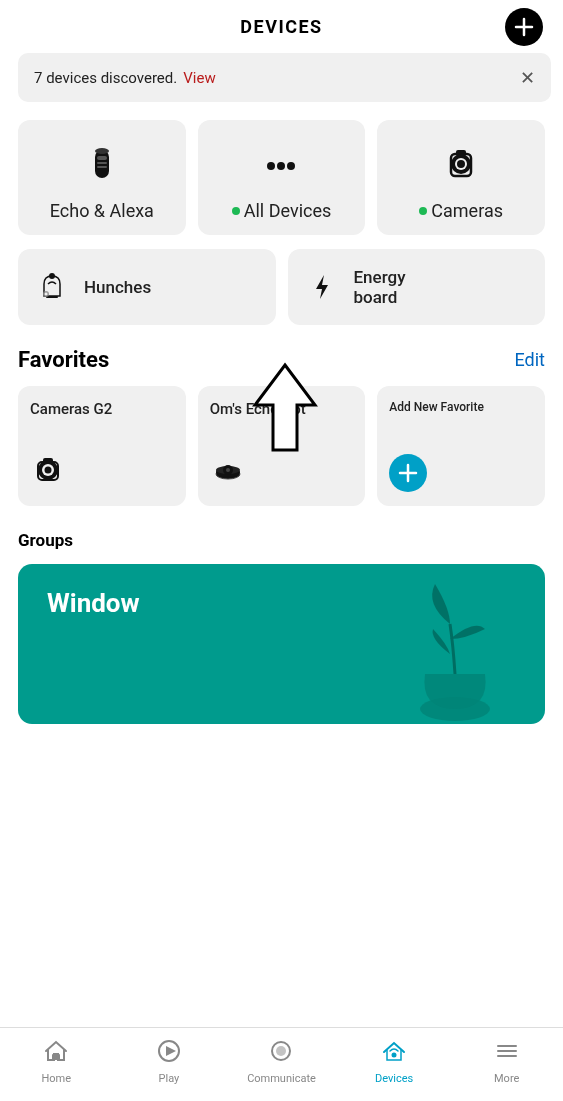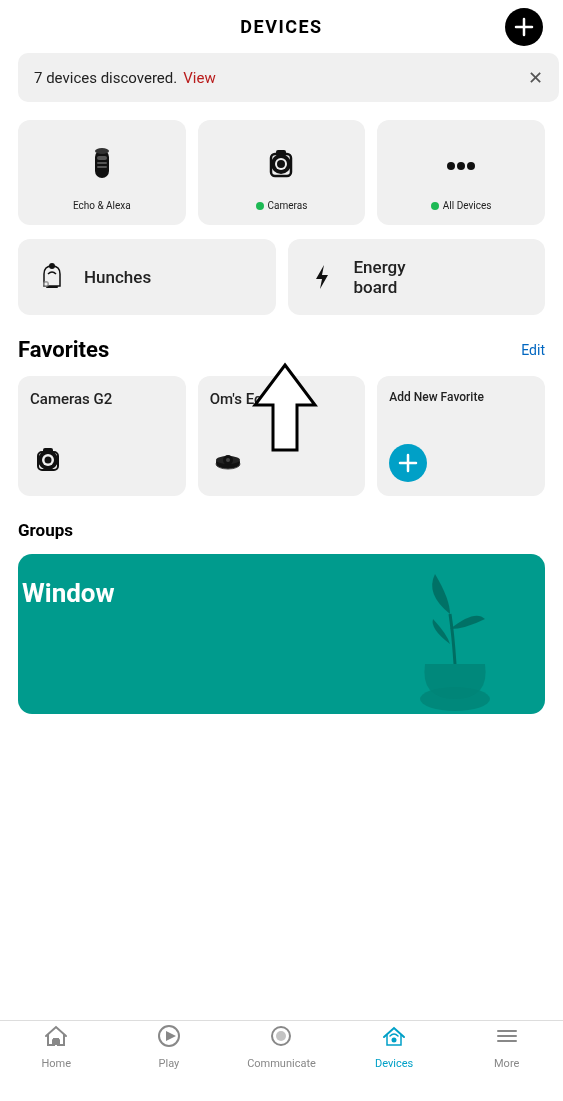--- a/index.html
+++ b/index.html
@@ -35,21 +35,21 @@
       border-radius: 50%;
       display: flex;
       align-items: center;
       justify-content: center;
       cursor: pointer;
     }
     .header-add-btn svg { fill: #fff; }
 
     
     .discovery-banner {
-      margin: 0 4px 18px 18px;
+      margin: 0 12px 18px 18px;
       background: #f0f0f0;
       border-radius: 10px;
       padding: 14px 16px;
       display: flex;
       align-items: center;
       justify-content: flex-end;
     }
     .discovery-text {
       font-size: 15px;
       color: #222;
@@ -82,21 +82,21 @@
       display: flex;
       flex-direction: column;
       align-items: center;
       justify-content: center;
       padding: 22px 10px 14px 10px;
       cursor: pointer;
     }
     .category-card svg { width: 48px; height: 48px; }
     .category-label {
       margin-top: 10px;
-      font-size: 10px;
+      font-size: 18px;
       color: #222;
       text-align: center;
       display: flex;
       align-items: center;
       gap: 4px;
     }
     .status-dot {
       width: 8px;
       height: 8px;
       background: #1db954;
@@ -133,21 +133,21 @@
       align-items: center;
       justify-content: space-between;
       margin: 0 18px 14px 18px;
     }
     .section-title {
       font-size: 22px;
       font-weight: 700;
       color: #000;
     }
     .section-edit {
-      font-size: 14px;
+      font-size: 18px;
       color: #0066c0;
       cursor: pointer;
     }
 
     .favorites-grid {
       display: grid;
       grid-template-columns: repeat(3, 1fr);
       gap: 12px;
       margin: 0 18px 24px 18px;
     }
@@ -206,21 +206,21 @@
     }
     .groups-title {
       font-size: 17px;
       font-weight: 700;
       color: #000;
     }
     .group-card {
       margin: 0 18px;
       background: #009b8d;
       border-radius: 14px;
-      padding: 24px 4px;
+      padding: 24px 29px;
       min-height: 160px;
       position: relative;
       overflow: hidden;
     }
     .group-name {
       font-size: 26px;
       font-weight: 700;
       color: #fff;
       position: relative;
       z-index: 2;
@@ -243,29 +243,29 @@
       z-index: 100;
     }
     .arrow-svg {
       width: 80px;
       height: 100px;
     }
 
     
     .bottom-nav {
       position: fixed;
-      bottom: 15px;
+      bottom: 0;
       left: 0;
       width: 563px;
       background: #fff;
       border-top: 1px solid #ddd;
       display: flex;
       align-items: center;
       justify-content: space-around;
-      padding: 2px 0 16px 0;
+      padding: 10px 0 16px 0;
       z-index: 200;
     }
     .nav-item {
       display: flex;
       flex-direction: column;
       align-items: center;
       gap: 4px;
       cursor: pointer;
       flex: 1;
     }
@@ -316,45 +316,45 @@
     <div class="category-card">
       <svg viewBox="0 0 48 48" fill="#111">
 
         <rect x="17" y="8" width="14" height="28" rx="7" fill="#111"></rect>
         <rect x="19" y="14" width="10" height="4" rx="2" fill="#555"></rect>
         <rect x="19" y="20" width="10" height="2" rx="1" fill="#555"></rect>
         <rect x="19" y="24" width="10" height="2" rx="1" fill="#555"></rect>
         <ellipse cx="24" cy="9" rx="7" ry="3" fill="#333"></ellipse>
       </svg>
       <span class="category-label">Echo &amp; Alexa</span>
+    </div>
+
+    <div class="category-card">
+      <svg viewBox="0 0 48 48" fill="#111">
+        <circle cx="14" cy="24" r="4" fill="#111"></circle>
+        <circle cx="24" cy="24" r="4" fill="#111"></circle>
+        <circle cx="34" cy="24" r="4" fill="#111"></circle>
+      </svg>
+      <span class="category-label">
+        <span class="status-dot"></span>
+        All Devices
+      </span>
     </div>
 
     <div class="category-card">
       <svg viewBox="0 0 48 48" fill="#111">
         <circle cx="24" cy="22" r="10" fill="#111"></circle>
         <circle cx="24" cy="22" r="6" fill="#f0f0f0"></circle>
         <circle cx="24" cy="22" r="4" fill="#111"></circle>
         <rect x="14" y="12" width="20" height="22" rx="4" fill="none" stroke="#111" stroke-width="2.5"></rect>
         <rect x="19" y="8" width="10" height="6" rx="2" fill="#111"></rect>
       </svg>
       <span class="category-label">
         <span class="status-dot"></span>
         Cameras
-      </span>
-    </div>
-
-    <div class="category-card">
-      <svg viewBox="0 0 48 48" fill="#111">
-        <circle cx="14" cy="24" r="4" fill="#111"></circle>
-        <circle cx="24" cy="24" r="4" fill="#111"></circle>
-        <circle cx="34" cy="24" r="4" fill="#111"></circle>
-      </svg>
-      <span class="category-label">
-        <span class="status-dot"></span>
-        All Devices
       </span>
     </div>
 
   </div>
 
   <div class="category-grid2">
 
     <div class="category-card2">
       <span style="font-size:26px; position:relative;">
         <svg width="32" height="32" viewBox="0 0 32 32" fill="#111">

